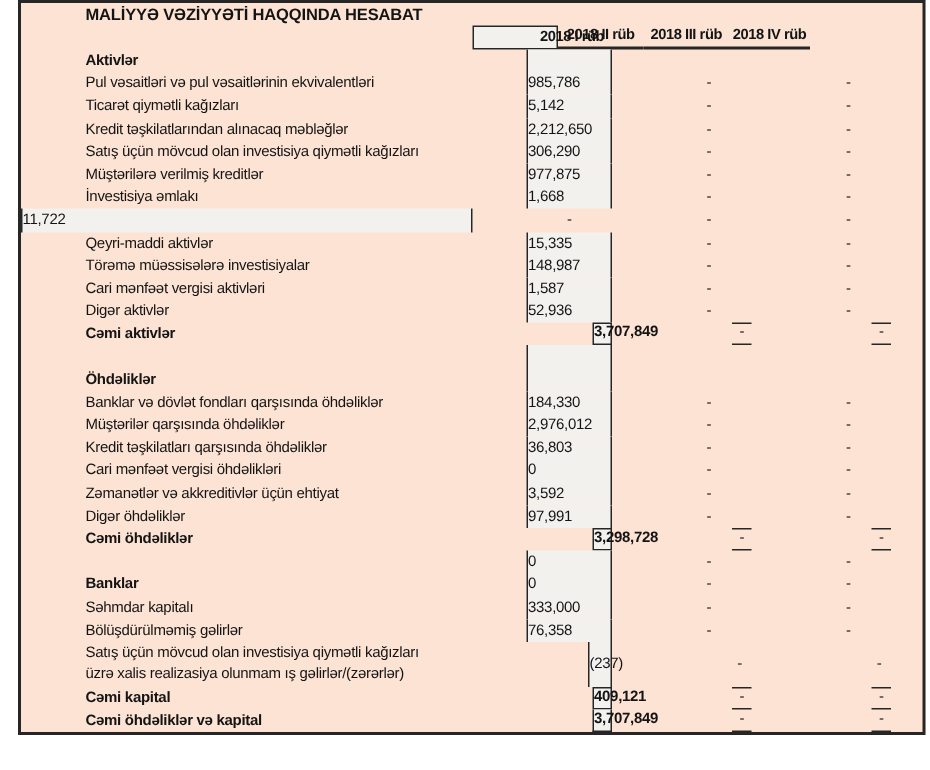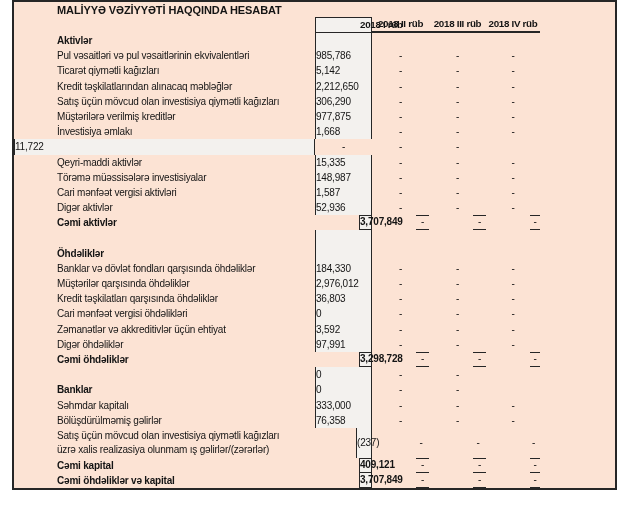--- a/index.html
+++ b/index.html
@@ -21,21 +21,21 @@
   .title{
     position:absolute;left:43px;top:2px;
     font-size:11px;font-weight:bold;letter-spacing:-0.1px;white-space:nowrap;
   }
   .tbl{position:absolute;left:0;top:15px;width:601px;}
   .hdr,.row{
     display:grid;
     grid-template-columns:301px 57px 57px 57px 54px 1fr;
   }
   .hdr{height:16px;}
-  .row{height:15.2px;}
+  .row{height:15.2px;gap:36px;}
   .row.r-item2{height:30.4px;}
   .c{
     font-size:10px;line-height:15.2px;letter-spacing:-0.2px;
     box-sizing:border-box;white-space:nowrap;
   }
   
   .hval{
     background:var(--colbg);border:1.5px solid var(--bc);
     font-weight:bold;text-align:center;font-size:9.8px;line-height:13px;
     letter-spacing:-0.3px;

